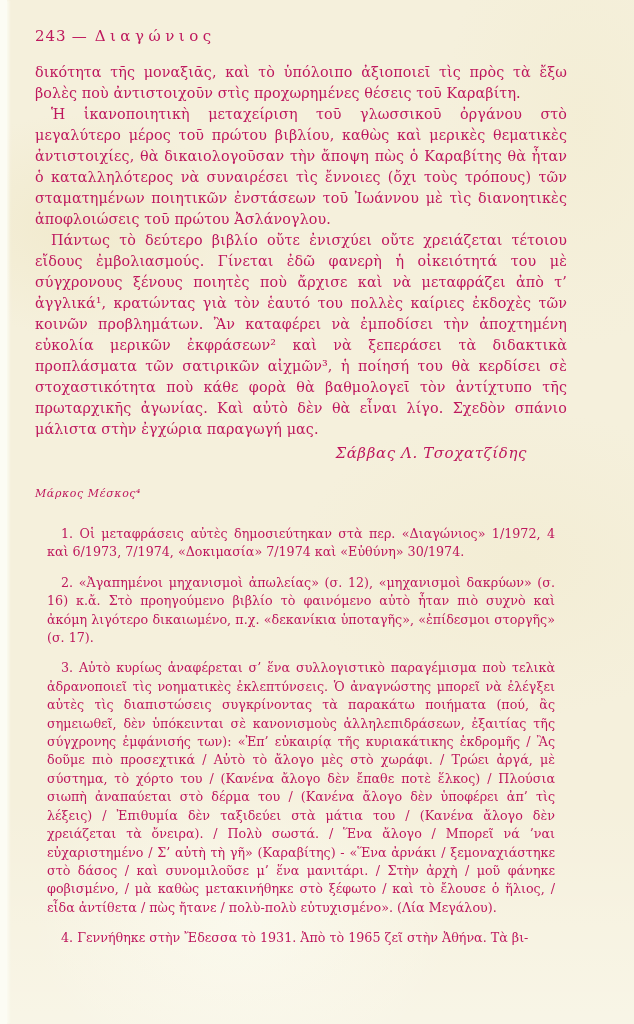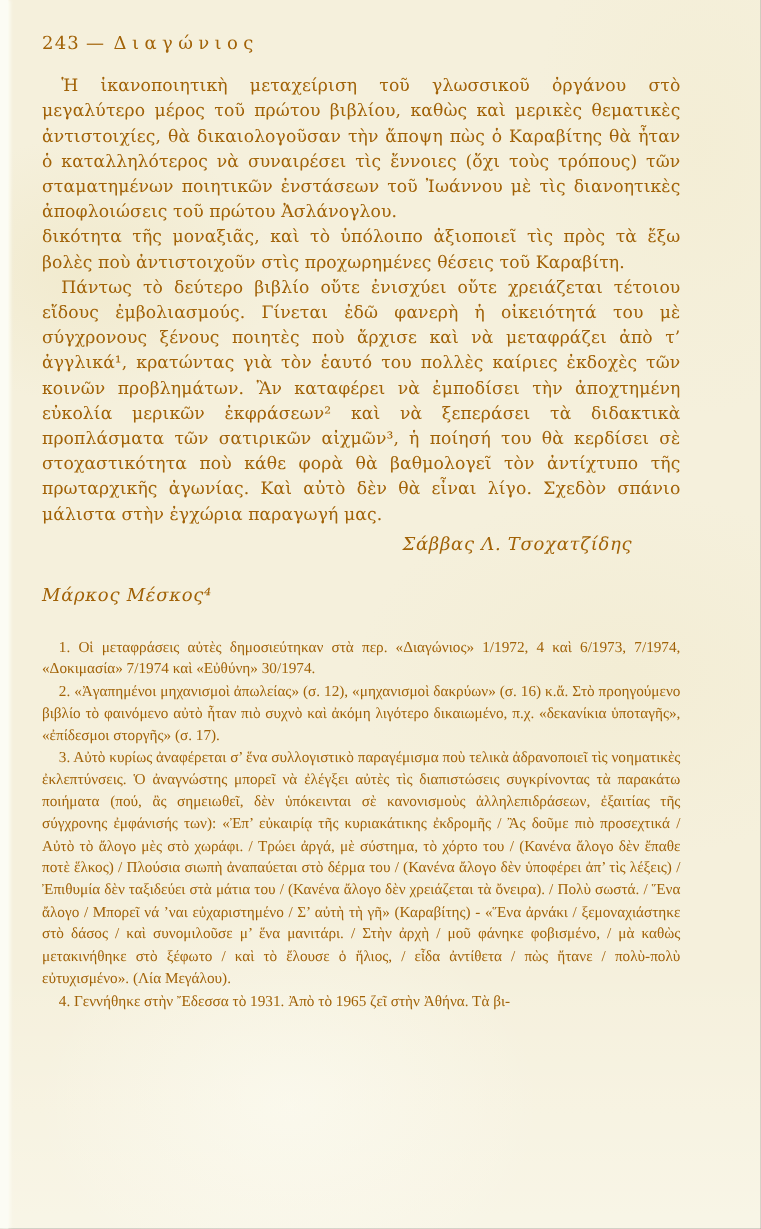--- a/index.html
+++ b/index.html
@@ -7,21 +7,21 @@
     padding: 0;
     background: #888;
   }
   .page {
     position: relative;
     width: 634px;
     height: 1024px;
     margin: 0 auto;
     background: #f5f0dc;
     font-family: "DejaVu Serif", serif;
-    color: #a16207;
+    color: #be185d;
     overflow: hidden;
     box-sizing: border-box;
   }
   
   .page::before {
     content: "";
     position: absolute;
     inset: 0;
     pointer-events: none;
     background:
@@ -65,51 +65,50 @@
     padding-right: 40px;
     text-align: right;
     font-style: italic;
     font-size: 15px;
     letter-spacing: 0.6px;
   }
   .section-heading {
     margin: 25px 0 0 0;
     font-style: italic;
     font-weight: normal;
-    font-size: 15px;
+    font-size: 11px;
     letter-spacing: 0.6px;
   }
   .section-par { margin-top: 21px; }
   .footnotes {
     margin-top: 25px;
     font-size: 12.7px;
     line-height: 18.4px;
   }
   .footnote {
-    margin: 0;
+    margin: 12px;
     text-align: justify;
     text-indent: 14px;
-    font-family: Liberation Serif, serif;
   }
 </style>
 </head>
 <body>
 
 <div class="page">
   <div class="page-edge-left"></div>
 
   <div class="content">
 
     <div class="running-head">
       <span>243</span><span class="sep">—</span><span class="journal">Διαγώνιος</span>
     </div>
 
+    <p class="body-par">δικότητα τῆς μοναξιᾶς, καὶ τὸ ὑπόλοιπο ἀξιοποιεῖ τὶς πρὸς τὰ ἔξω βολὲς ποὺ ἀντιστοιχοῦν στὶς προχωρημένες θέσεις τοῦ Καραβίτη.</p>
+
     <p class="body-par indent">Ἡ ἱκανοποιητικὴ μεταχείριση τοῦ γλωσσικοῦ ὀργάνου στὸ μεγαλύτερο μέρος τοῦ πρώτου βιβλίου, καθὼς καὶ μερικὲς θεματικὲς ἀντιστοιχίες, θὰ δικαιολογοῦσαν τὴν ἄποψη πὼς ὁ Καραβίτης θὰ ἦταν ὁ καταλληλότερος νὰ συναιρέσει τὶς ἔννοιες (ὄχι τοὺς τρόπους) τῶν σταματημένων ποιητικῶν ἐνστάσεων τοῦ Ἰωάννου μὲ τὶς διανοητικὲς ἀποφλοιώσεις τοῦ πρώτου Ἀσλάνογλου.</p>
-
-    <p class="body-par">δικότητα τῆς μοναξιᾶς, καὶ τὸ ὑπόλοιπο ἀξιοποιεῖ τὶς πρὸς τὰ ἔξω βολὲς ποὺ ἀντιστοιχοῦν στὶς προχωρημένες θέσεις τοῦ Καραβίτη.</p>
 
     <p class="body-par indent">Πάντως τὸ δεύτερο βιβλίο οὔτε ἐνισχύει οὔτε χρειάζεται τέτοιου εἴδους ἐμβολιασμούς. Γίνεται ἐδῶ φανερὴ ἡ οἰκειότητά του μὲ σύγχρονους ξένους ποιητὲς ποὺ ἄρχισε καὶ νὰ μεταφράζει ἀπὸ τ’ ἀγγλικά¹, κρατώντας γιὰ τὸν ἑαυτό του πολλὲς καίριες ἐκδοχὲς τῶν κοινῶν προβλημάτων. Ἂν καταφέρει νὰ ἐμποδίσει τὴν ἀποχτημένη εὐκολία μερικῶν ἐκφράσεων² καὶ νὰ ξεπεράσει τὰ διδακτικὰ προπλάσματα τῶν σατιρικῶν αἰχμῶν³, ἡ ποίησή του θὰ κερδίσει σὲ στοχαστικότητα ποὺ κάθε φορὰ θὰ βαθμολογεῖ τὸν ἀντίχτυπο τῆς πρωταρχικῆς ἀγωνίας. Καὶ αὐτὸ δὲν θὰ εἶναι λίγο. Σχεδὸν σπάνιο μάλιστα στὴν ἐγχώρια παραγωγή μας.</p>
 
     <div class="signature">Σάββας Λ. Τσοχατζίδης</div>
 
     <h2 class="section-heading">Μάρκος Μέσκος⁴</h2>
 
 
     <div class="footnotes">
       <p class="footnote">1. Οἱ μεταφράσεις αὐτὲς δημοσιεύτηκαν στὰ περ. «Διαγώνιος» 1/1972, 4 καὶ 6/1973, 7/1974, «Δοκιμασία» 7/1974 καὶ «Εὐθύνη» 30/1974.</p>

